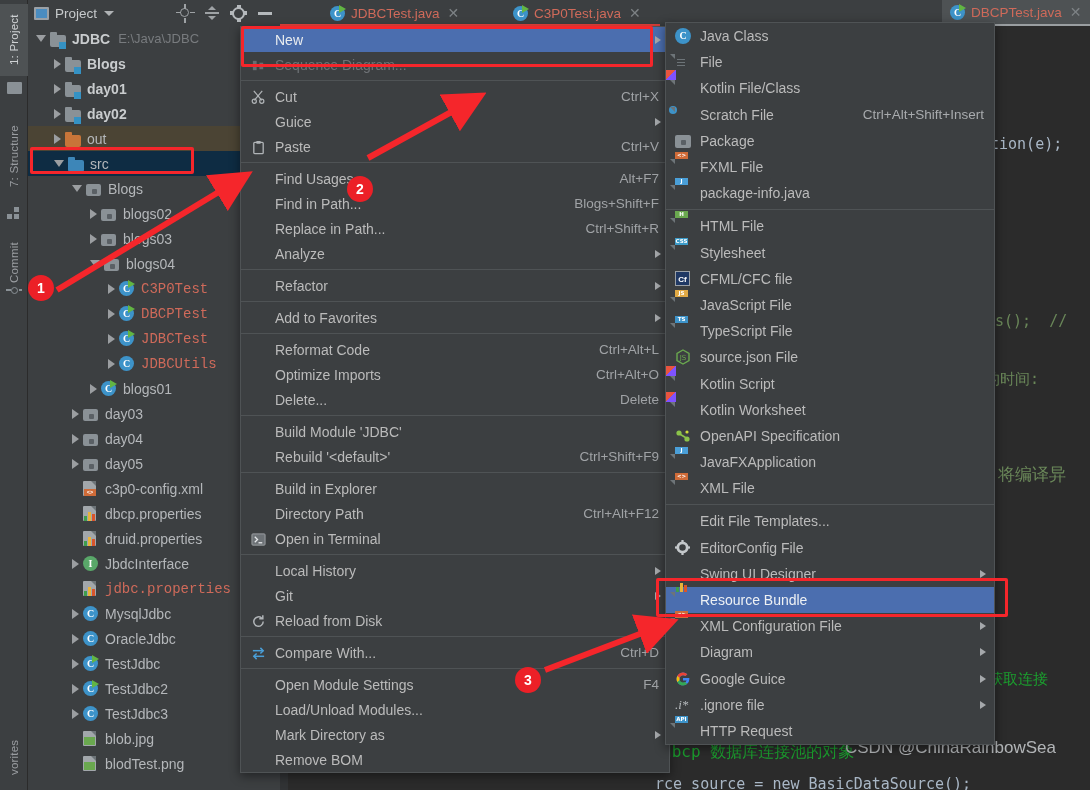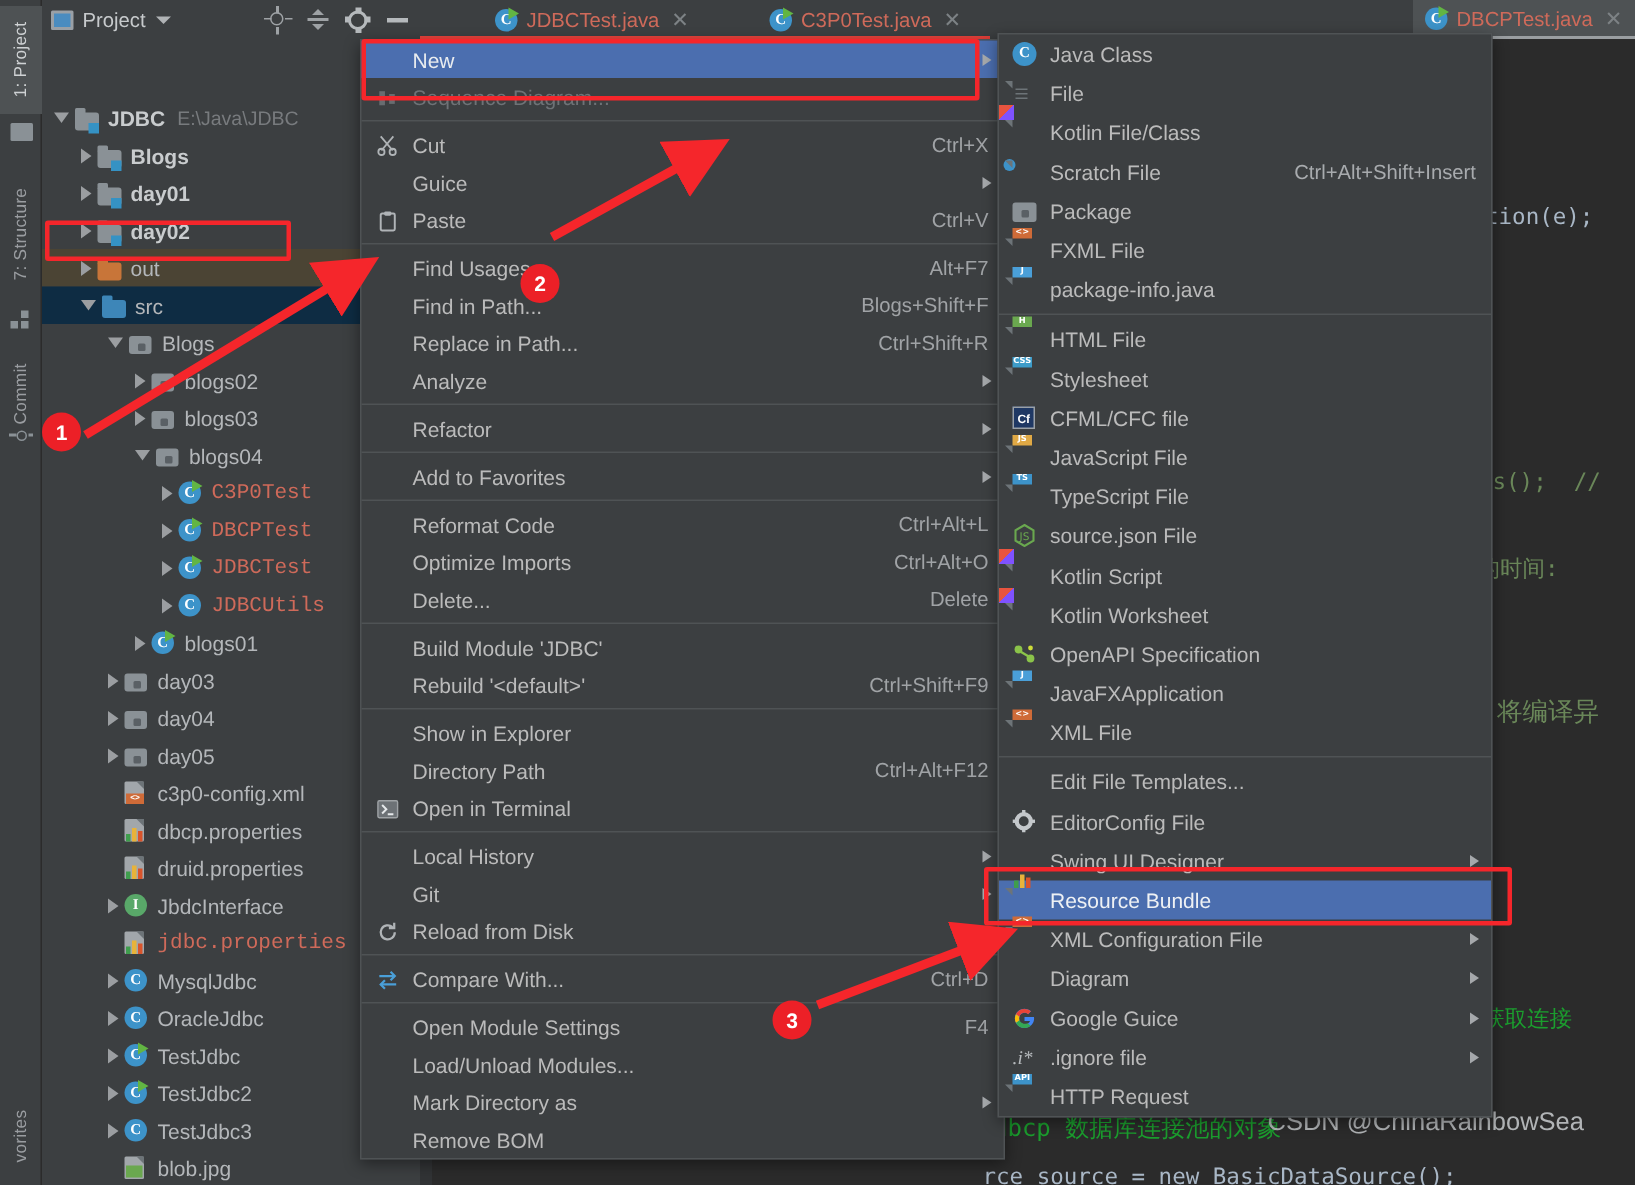--- a/index.html
+++ b/index.html
@@ -43,21 +43,21 @@
     background: #4a8cc0; margin-right: 6px;
   }
   .ph-title { color: #c7cacc; font-size: 13.5px; }
   .caret-dn {
     width: 0; height: 0; margin-left: 7px;
     border-left: 5px solid transparent; border-right: 5px solid transparent;
     border-top: 5px solid #b0b3b5;
   }
   .ph-tools { margin-left: auto; display: flex; align-items: center; gap: 12px; padding-right: 8px; }
 
-  .tree { position: absolute; top: 26px; left: 0; right: 0; bottom: 0; margin-top: 40px; }
+  .tree { position: absolute; top: 26px; left: 0; right: 0; bottom: 0; }
   .trow {
     position: relative; height: 25px; display: flex; align-items: center;
     font-size: 14px; color: #b4b7ba; white-space: nowrap;
   }
   .trow.bold .lbl { font-weight: bold; color: #c9ccce; }
   .trow.sel-out { background: #4b4434; }
   .trow.sel-src { background: #0e2c43; }
   .arrow {
     width: 0; height: 0; flex: 0 0 auto; margin-right: 4px;
     border-top: 5px solid transparent; border-bottom: 5px solid transparent;
@@ -655,21 +655,21 @@
       <div class="msep"></div>
       <div class="mi">
         <span>Build Module 'JDBC'</span>
       </div>
       <div class="mi">
         <span>Rebuild '&lt;default&gt;'</span>
         <span class="acc">Ctrl+Shift+F9</span>
       </div>
       <div class="msep"></div>
       <div class="mi">
-        <span>Show in Explorer</span>
+        <span>Build in Explorer</span>
       </div>
       <div class="mi">
         <span>Directory Path</span>
         <span class="acc">Ctrl+Alt+F12</span>
       </div>
       <div class="mi">
         <span class="mic"><svg viewBox="0 0 16 16" width="15" height="15">
             <rect x="1" y="2" width="14" height="12" rx="1" fill="#6d7276" stroke="#9fa3a6"></rect>
             <polyline points="4,5 7,8 4,11" fill="none" stroke="#e6e9eb" stroke-width="1.4"></polyline>
             <line x1="8" y1="11.5" x2="12" y2="11.5" stroke="#e6e9eb" stroke-width="1.4"></line>

